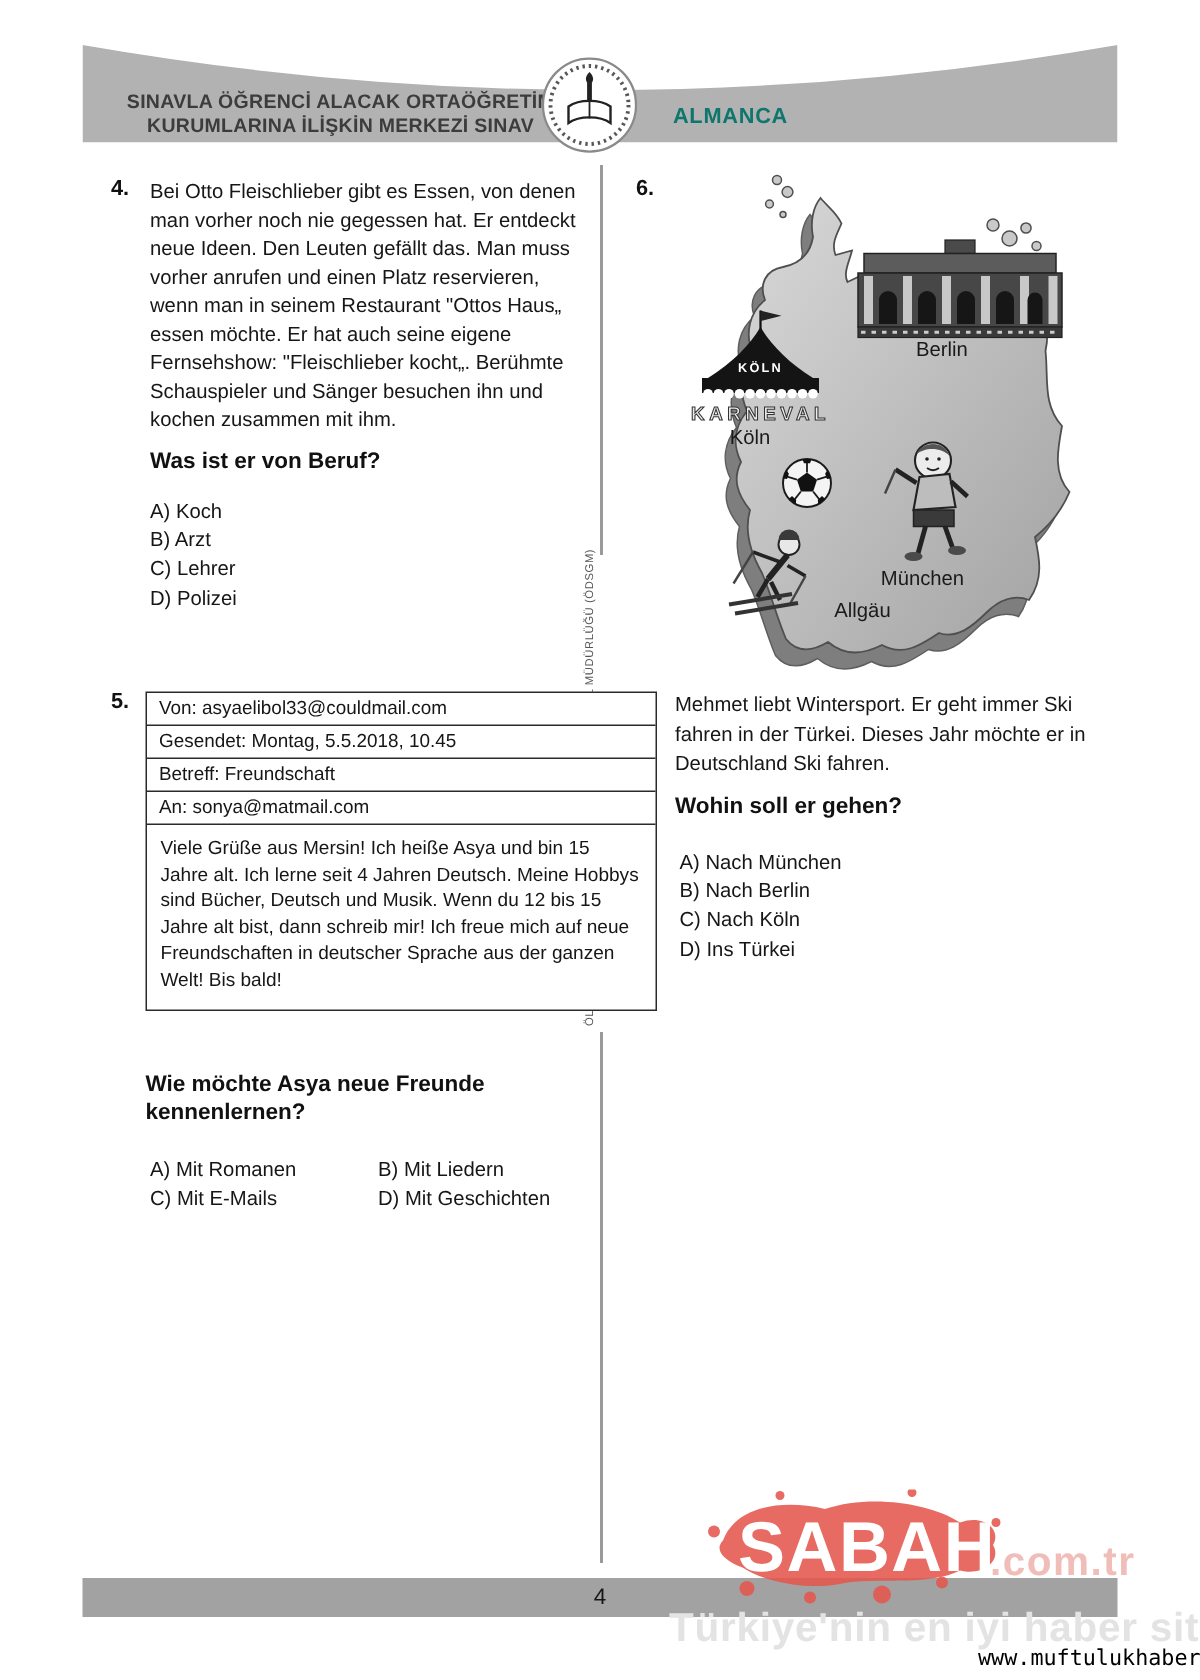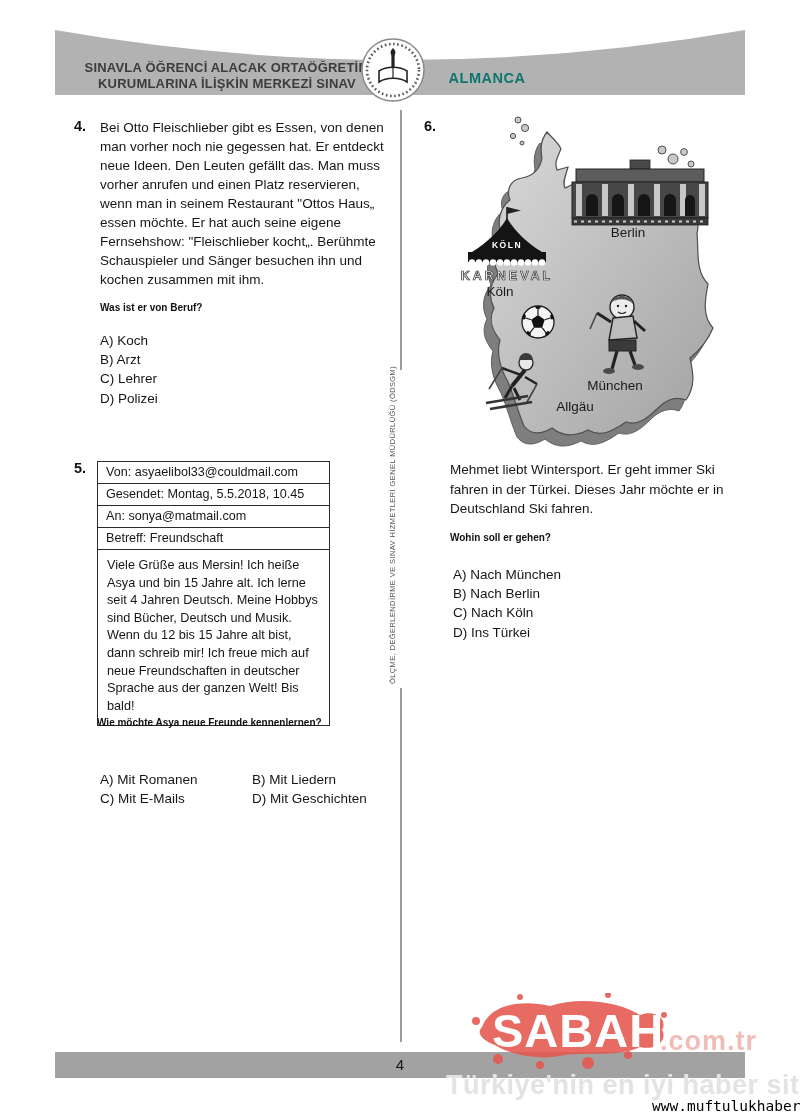--- a/index.html
+++ b/index.html
@@ -17,25 +17,25 @@
   .logo { position:absolute; left:361px; top:38px; width:64px; height:64px; }
 
   
   .vline { position:absolute; left:400px; width:2px; background:#9a9a9a; }
   .vtext { position:absolute; left:388px; top:372px; height:312px; width:15px;
            writing-mode:vertical-rl; transform:rotate(180deg);
            font-size:7.5px; color:#555; letter-spacing:.4px; white-space:nowrap; text-align:center;}
 
   .qnum { font-size:14.5px; font-weight:bold; color:#111; }
   .passage { font-size:13.5px; line-height:19px; color:#161616; text-align:left; }
-  .qbold { font-size:10px; font-weight:bold; color:#111; line-height:19px; }
+  .qbold { font-size:15px; font-weight:bold; color:#111; line-height:19px; }
   .opt { font-size:13.5px; color:#161616; line-height:19.2px; }
 
   
-  .mailbox { position:absolute; left:97px; top:461px; width:233px; border:1.5px solid #2a2a2a; background:#fff; }
+  .mailbox { position:absolute; left:97px; top:461px; width:341px; border:1.5px solid #2a2a2a; background:#fff; }
   .mailrow { border-bottom:1.5px solid #2a2a2a; padding:3px 8px 4px 8px; font-size:12.6px; color:#161616; }
   .mailbody { padding:7px 9px 10px 9px; font-size:12.7px; line-height:17.6px; color:#161616; }
   .mailbody .greet { margin-bottom:9px; }
 
   .optgrid { display:grid; grid-template-columns:152px 1fr; row-gap:0px; }
 
   
   .footer-bar { position:absolute; left:55px; top:1052px; width:690px; height:26px; background:#a2a2a2;
                 text-align:center; font-size:15px; color:#161616; line-height:26px; }
 
@@ -86,22 +86,22 @@
     <div class="opt">A) Koch</div>
     <div class="opt">B) Arzt</div>
     <div class="opt">C) Lehrer</div>
     <div class="opt">D) Polizei</div>
   </div>
 
   <div class="abs qnum" style="left:74px; top:460px;">5.</div>
   <div class="mailbox">
     <div class="mailrow">Von: asyaelibol33@couldmail.com</div>
     <div class="mailrow">Gesendet: Montag, 5.5.2018, 10.45</div>
+    <div class="mailrow">Betreff: Freundschaft</div>
     <div class="mailrow">An: sonya@matmail.com</div>
-    <div class="mailrow">Betreff: Freundschaft</div>
     <div class="mailbody">
       <div>Viele Grüße aus Mersin! Ich heiße Asya und bin 15 Jahre alt. Ich lerne seit 4 Jahren Deutsch. Meine Hobbys sind Bücher, Deutsch und Musik. Wenn du 12 bis 15 Jahre alt bist, dann schreib mir! Ich freue mich auf neue Freundschaften in deutscher Sprache aus der ganzen Welt! Bis bald!</div>
     </div>
   </div>
   <div class="abs qbold" style="left:97px; top:713px; width:250px;">Wie möchte Asya neue Freunde kennenlernen?</div>
   <div class="abs optgrid" style="left:100px; top:770px; width:290px;">
     <div class="opt">A) Mit Romanen</div>
     <div class="opt">B) Mit Liedern</div>
     <div class="opt">C) Mit E-Mails</div>
     <div class="opt">D) Mit Geschichten</div>

